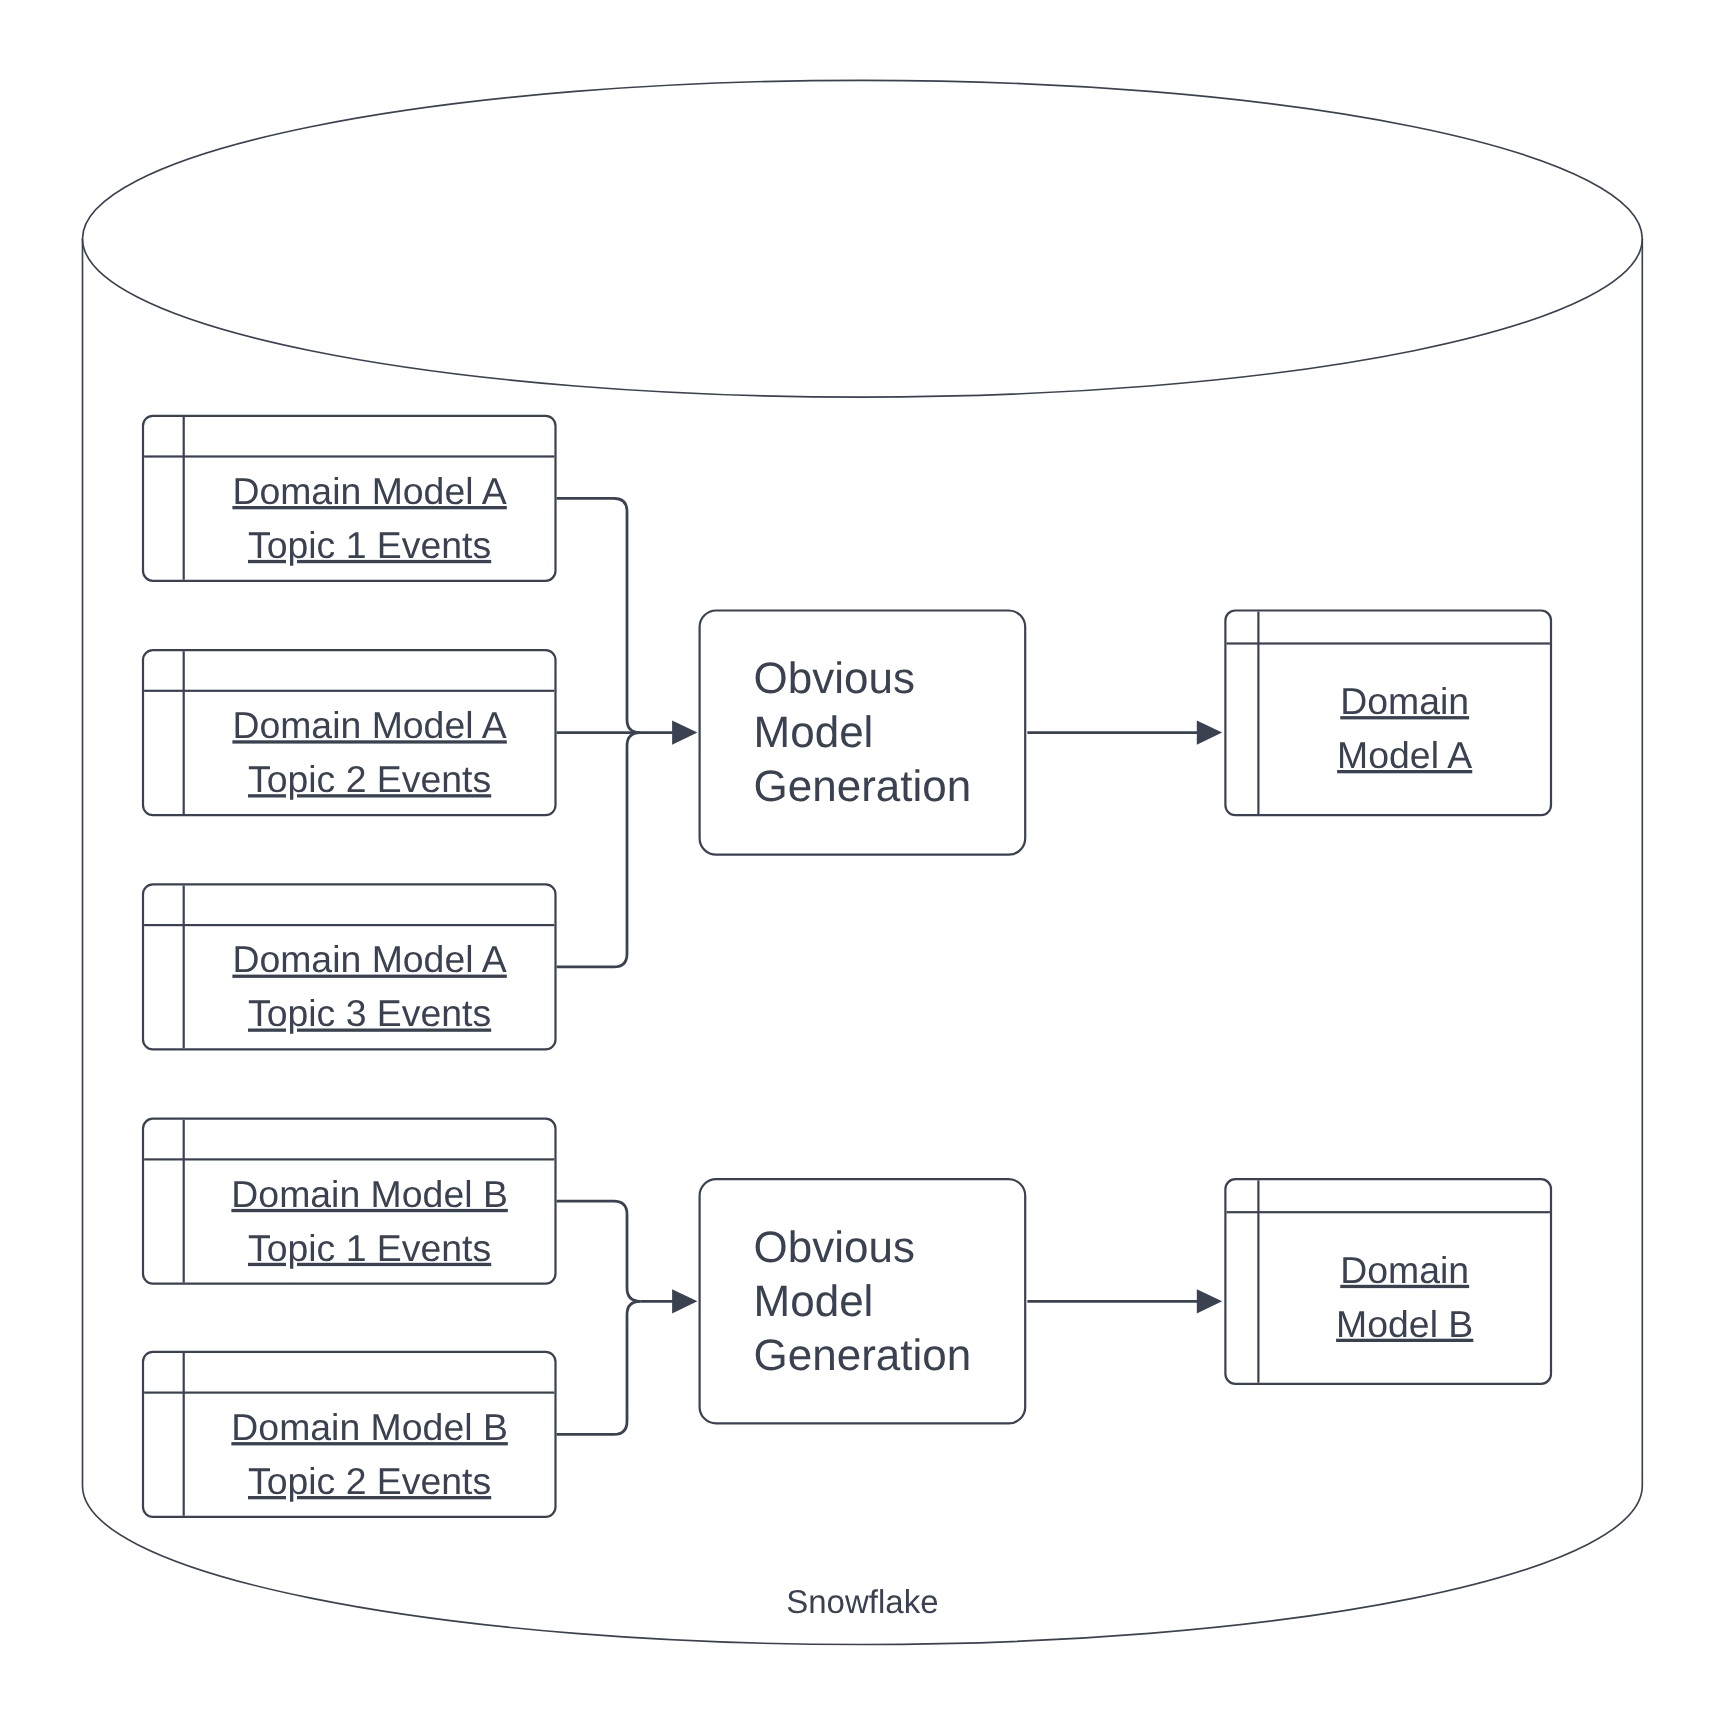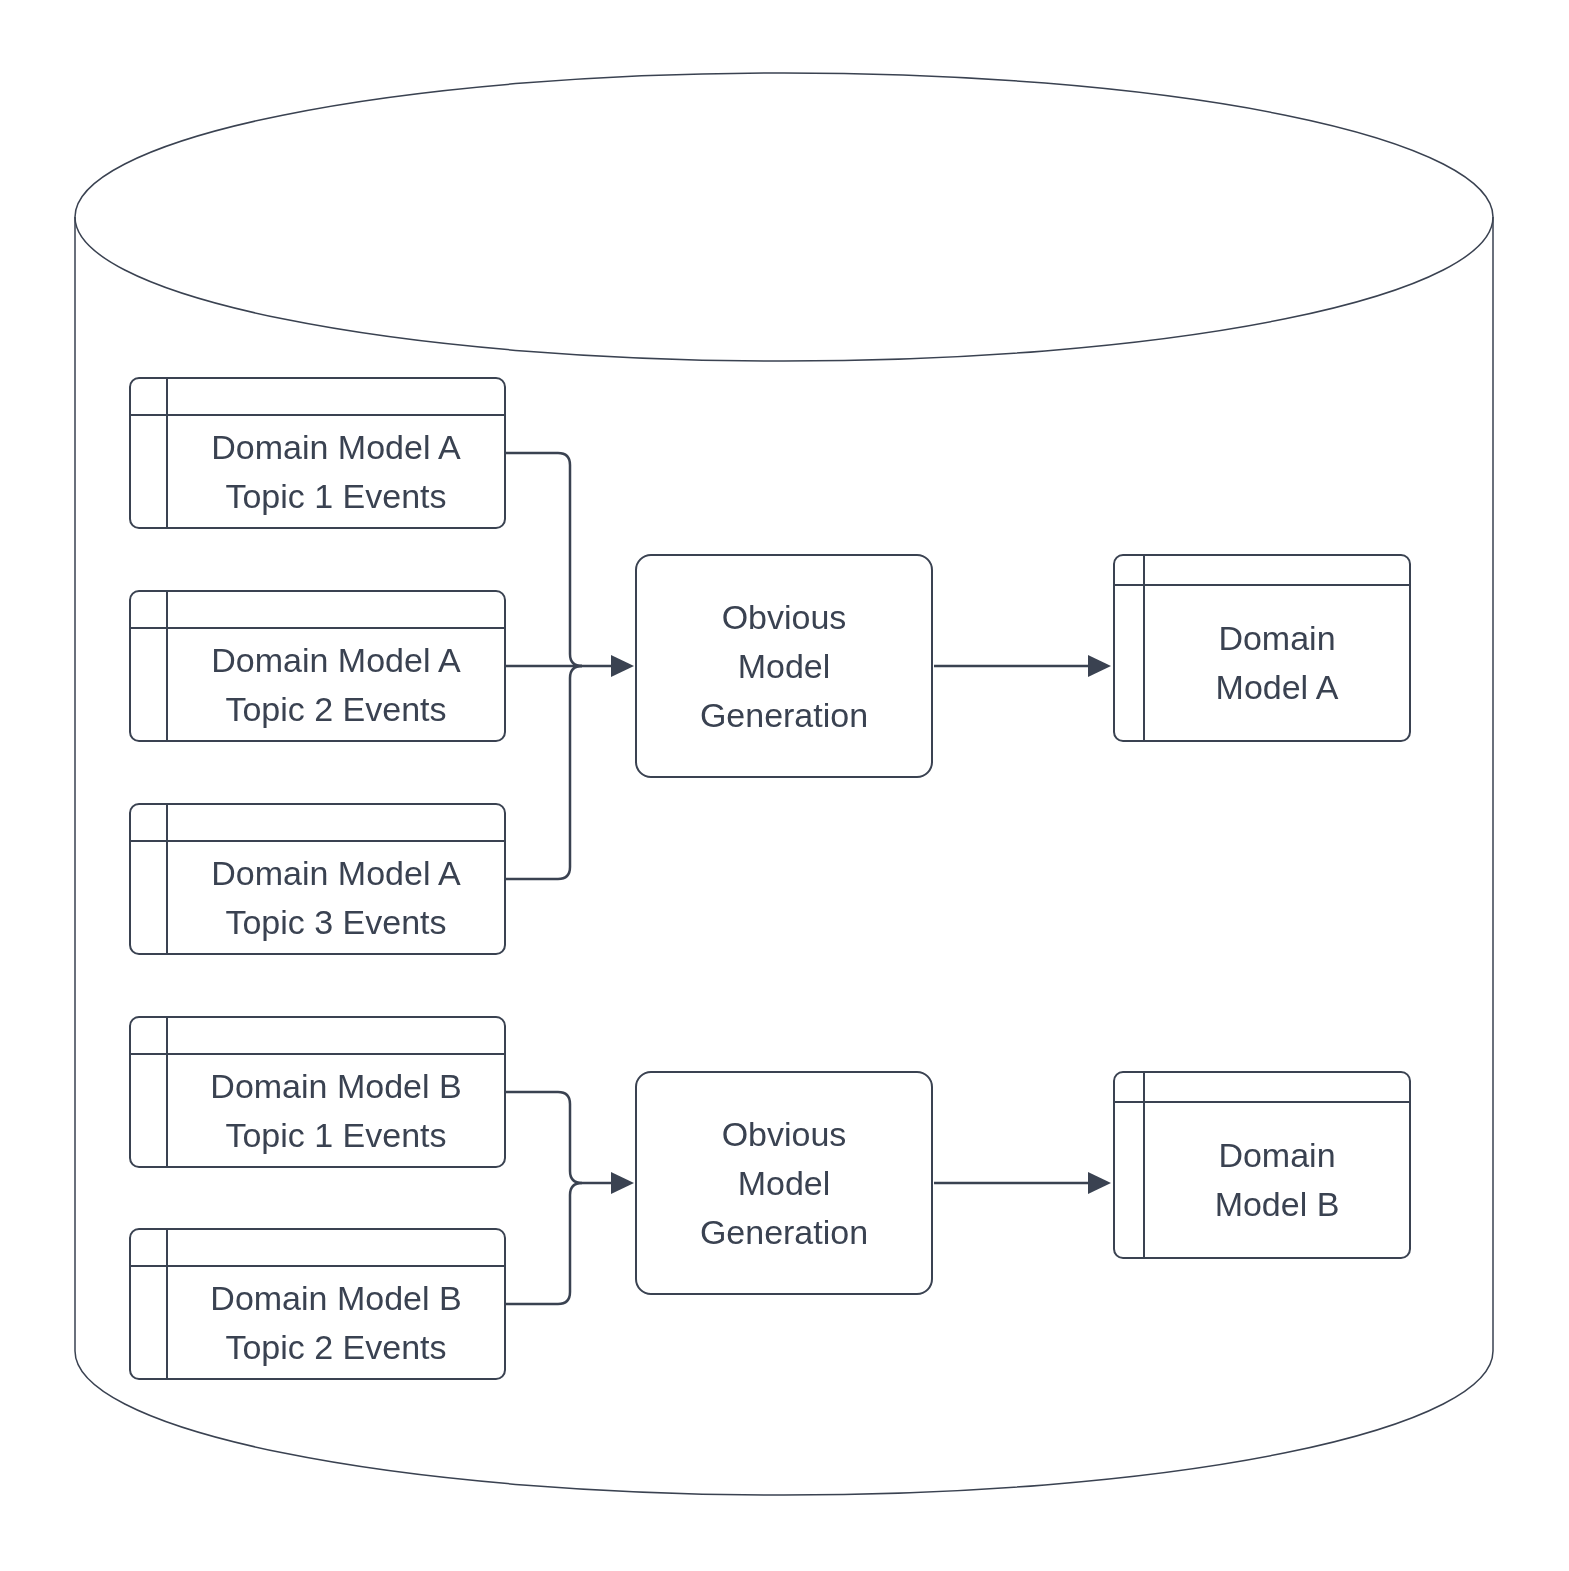--- a/index.html
+++ b/index.html
@@ -66,39 +66,39 @@
     position: absolute;
     right: 0; bottom: 0;
     display: flex;
     align-items: center;
     justify-content: center;
     text-align: center;
     white-space: pre-line;
     color: var(--text);
     font-size: 34px;
     line-height: 49px;
+    text-decoration: underline;
   }
   .topic-table .table-label { left: 37px; top: 37px; }
   .output-table .table-label { left: 30px; top: 30px; }
   
   .process-shape {
     position: absolute;
     width: 298px; height: 224px;
     background: var(--background);
     border: 2px solid var(--stroke);
     border-radius: 16px;
     display: flex;
     align-items: center;
     justify-content: center;
   }
   .process-label {
-    text-align: center;
     white-space: pre-line;
     color: var(--text);
-    font-size: 34px;
+    font-size: 40px;
     line-height: 49px;
   }
   
   .cylinder-label {
     position: absolute;
     left: 634px;
     top: 1437px;
     width: 300px;
     text-align: center;
     color: var(--text);
@@ -187,14 +187,15 @@
 Model A</div>
   </div>
 
   <div class="table-shape output-table" style="left:1113px; top:1071px;">
     <div class="th-line"></div>
     <div class="tv-line"></div>
     <div class="table-label">Domain
 Model B</div>
   </div>
 
+  <div class="cylinder-label">Snowflake</div>
 
 </div>
 
 </body></html>

